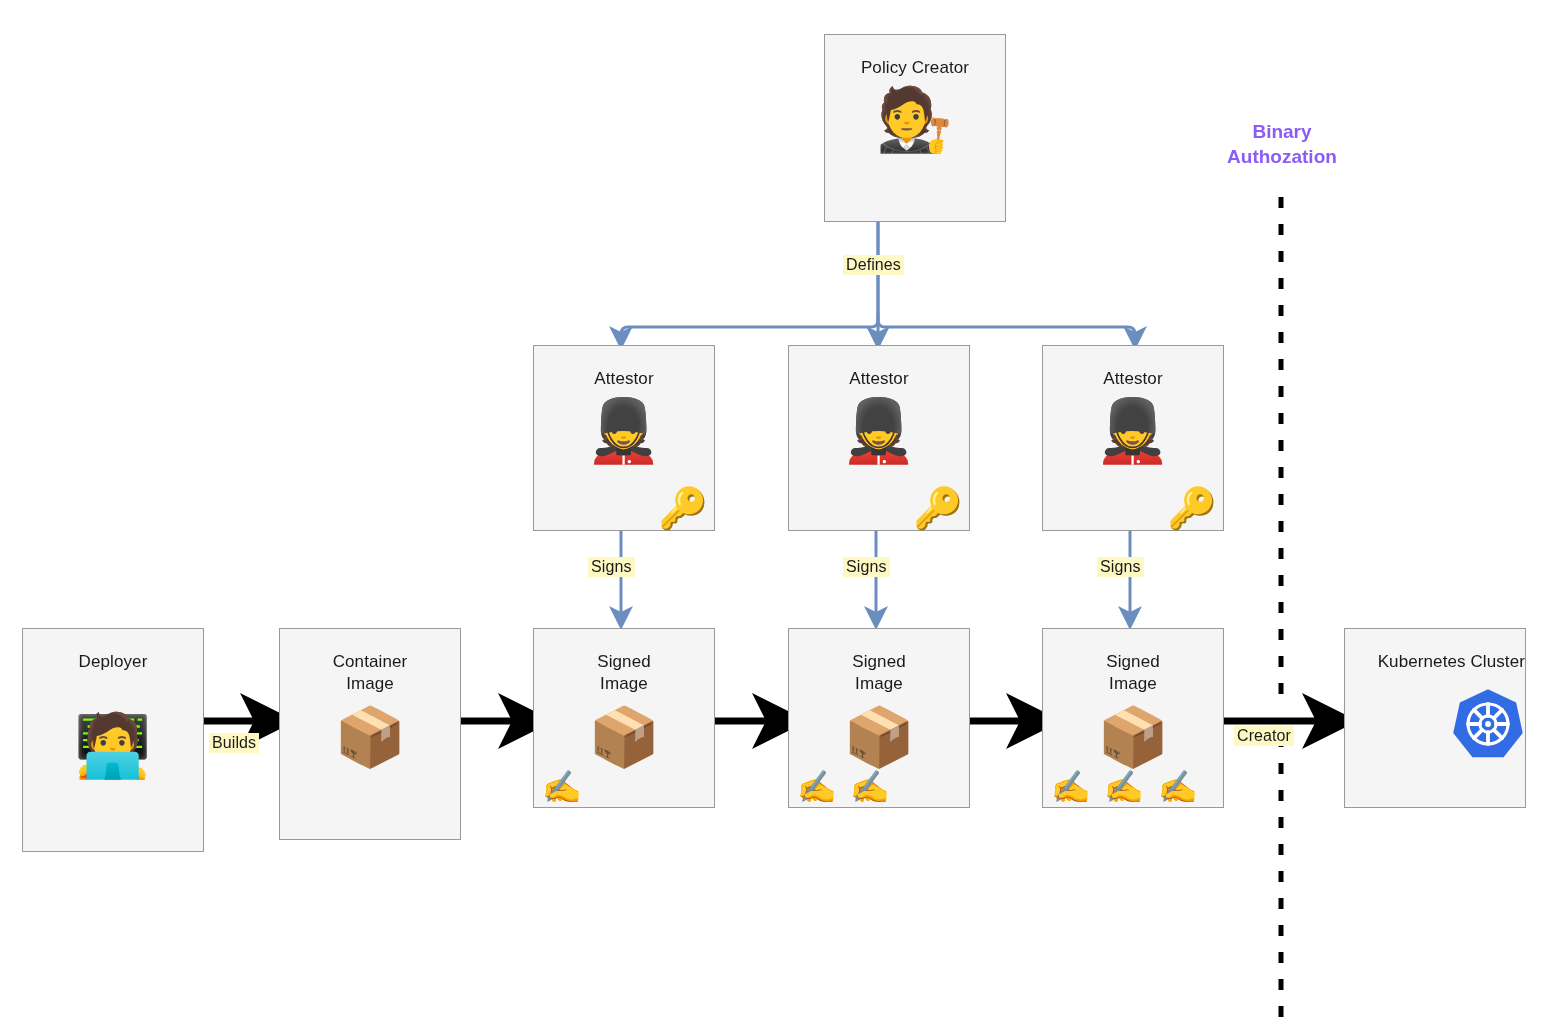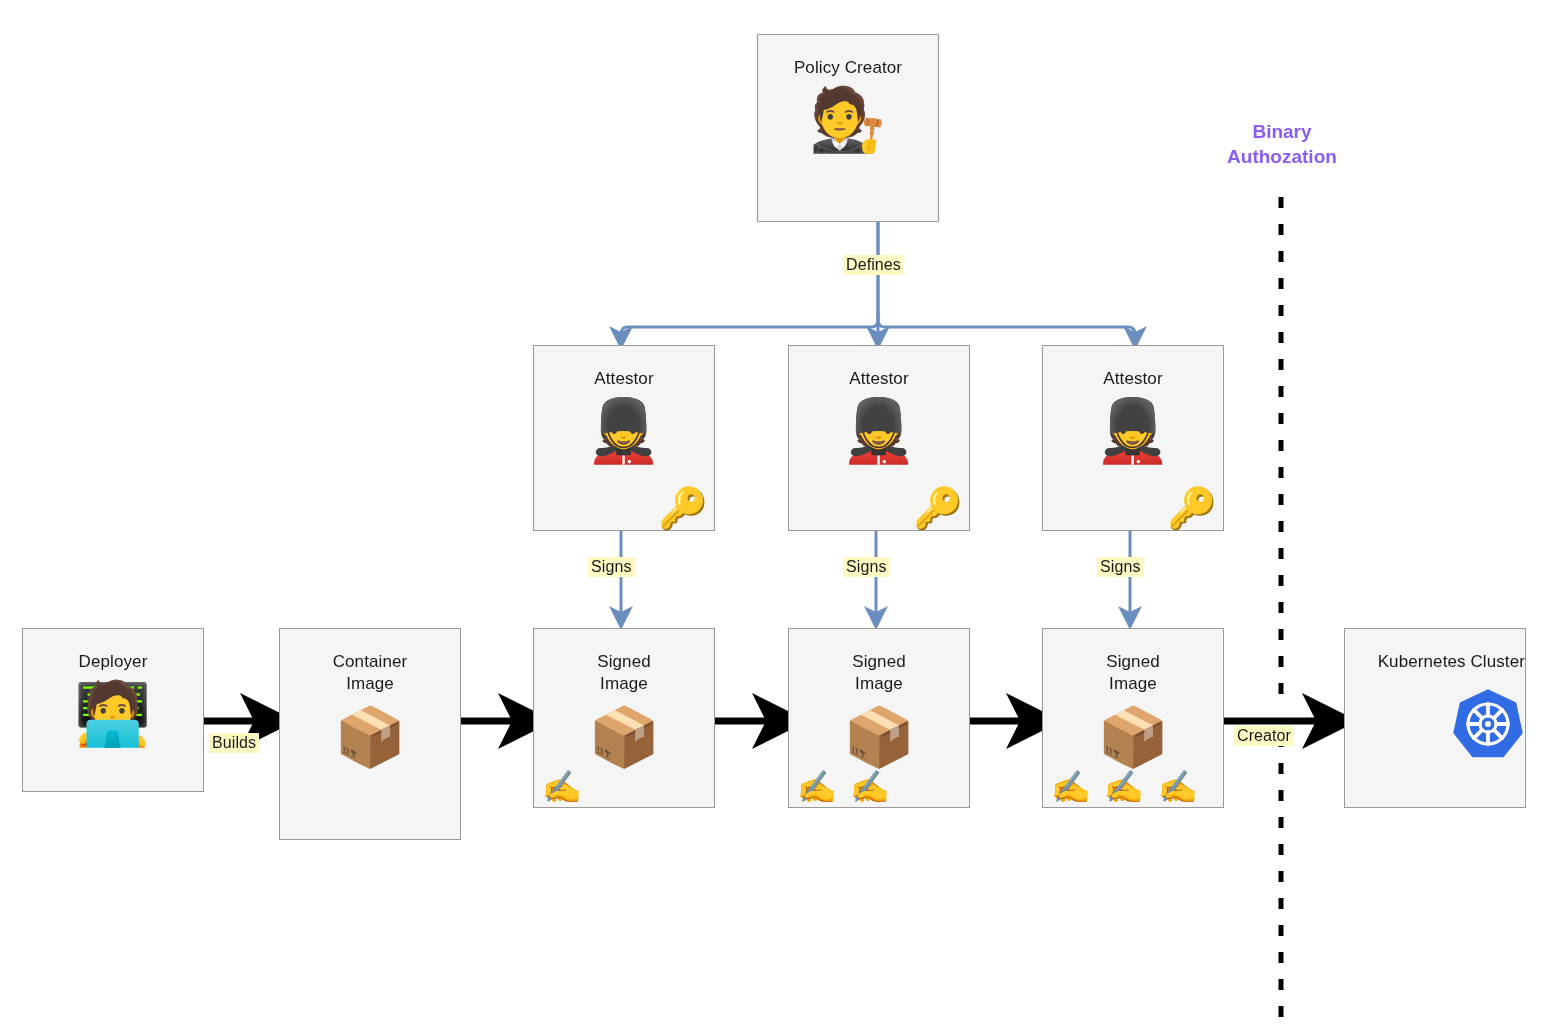--- a/index.html
+++ b/index.html
@@ -141,21 +141,21 @@
 
     <g>
       <path d="M1281,197 L1281,706" stroke="#000000" stroke-width="5" fill="none" stroke-dasharray="11 16"></path>
       <path d="M1281,736 L1281,1026" stroke="#000000" stroke-width="5" fill="none" stroke-dasharray="11 16"></path>
     </g>
   </svg>
 
   <div class="boundary-label" style="left:1192px; top:120px; width:180px;">Binary
 Authozation</div>
 
-  <div class="node" style="left:757px; top:34px; width:182px; height:188px;">
+  <div class="node" style="left:824px; top:34px; width:182px; height:188px;">
     <div class="node-label">Policy Creator</div>
     <div class="node-emoji">🧑‍⚖️</div>
   </div>
 
   <div class="node" style="left:533px; top:345px; width:182px; height:186px;">
     <div class="node-label">Attestor</div>
     <div class="node-emoji">💂</div>
     <div class="corner-key">🔑</div>
   </div>
 
@@ -164,21 +164,21 @@
     <div class="node-emoji">💂</div>
     <div class="corner-key">🔑</div>
   </div>
 
   <div class="node" style="left:1042px; top:345px; width:182px; height:186px;">
     <div class="node-label">Attestor</div>
     <div class="node-emoji">💂</div>
     <div class="corner-key">🔑</div>
   </div>
 
-  <div class="node" style="left:22px; top:628px; width:182px; height:164px;">
+  <div class="node" style="left:22px; top:628px; width:182px; height:224px;gap:32px;">
     <div class="node-label">Deployer</div>
     <div class="node-emoji">🧑‍💻</div>
   </div>
 
   <div class="node" style="left:279px; top:628px; width:182px; height:212px;">
     <div class="node-label">Container
 Image</div>
     <div class="node-emoji pkg">📦</div>
   </div>
 

